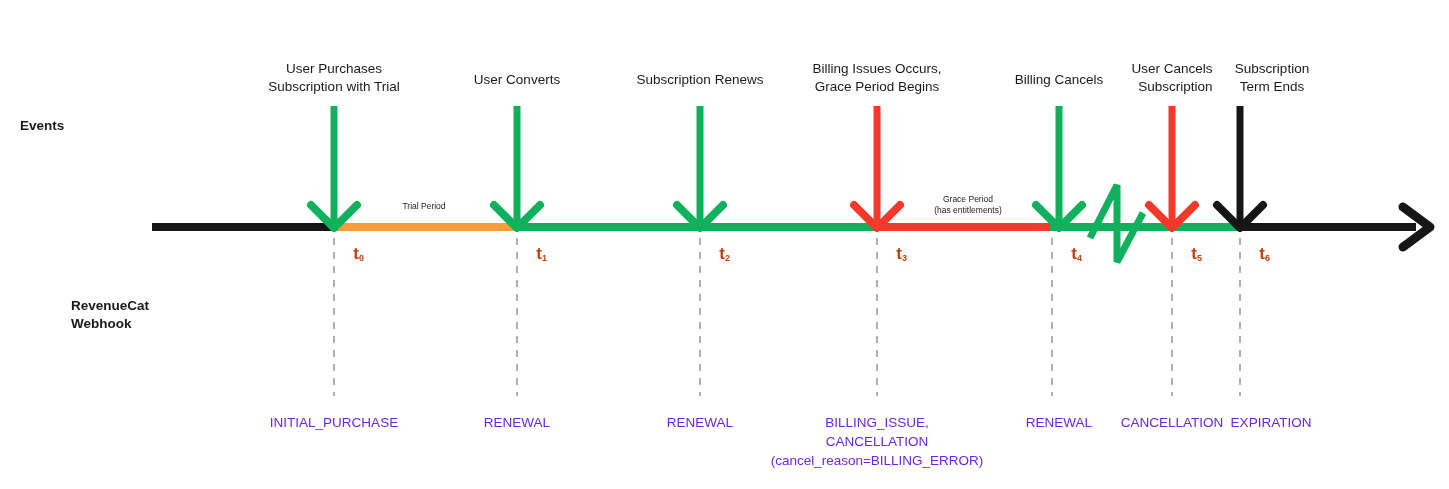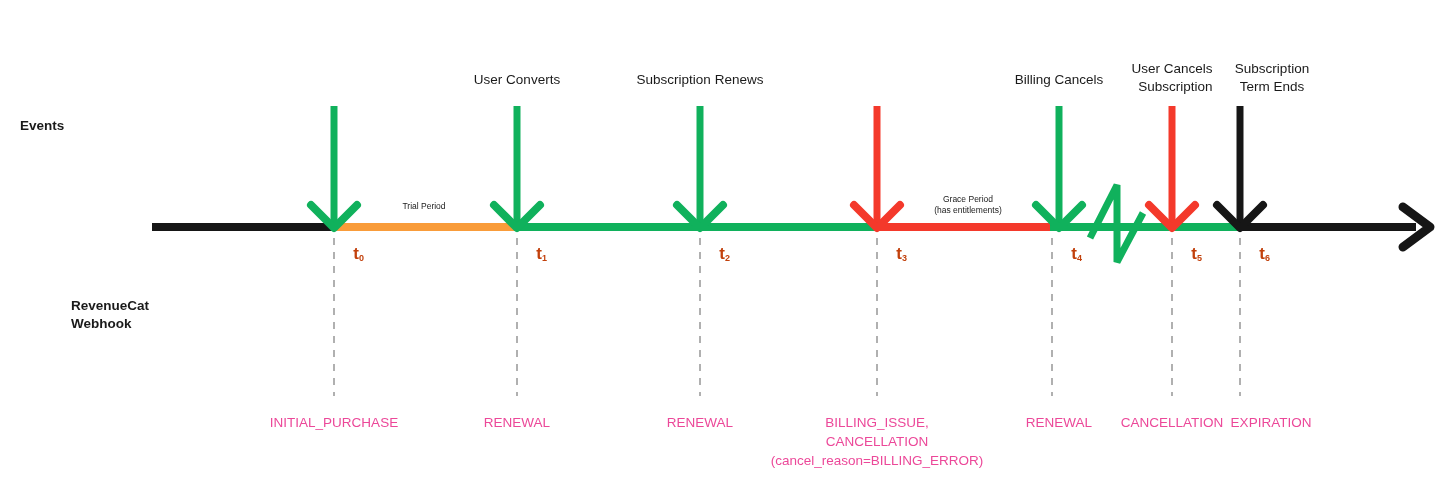--- a/index.html
+++ b/index.html
@@ -52,21 +52,21 @@
     transform:translateX(-100%);
     letter-spacing:0px;
     margin-left:35px;
   }
   .tick-label sub{font-size:9px;font-weight:700;vertical-align:baseline;position:relative;top:2px;}
   .webhook-item{
     position:absolute;
     font-size:13.5px;
     line-height:19px;
     text-align:center;
-    color:#ec4899;
+    color:#6d28d9;
     white-space:pre-line;
     transform:translateX(-50%);
   }
 </style>
 </head>
 <body>
 
 <div id="stage">
 
   <svg id="canvas" width="1449" height="489" viewBox="0 0 1449 489">
@@ -131,22 +131,26 @@
       <line x1="1172" y1="238" x2="1172" y2="396"></line>
       <line x1="1240" y1="238" x2="1240" y2="396"></line>
     </g>
   </svg>
 
   <div class="row-label" id="events-label">Events</div>
 
   <div class="row-label" id="webhook-label">RevenueCat
 Webhook</div>
 
+  <div class="event-title" style="left:334px;top:60px;">User Purchases
+Subscription with Trial</div>
   <div class="event-title" style="left:517px;top:71px;">User Converts</div>
   <div class="event-title" style="left:700px;top:71px;">Subscription Renews</div>
+  <div class="event-title" style="left:877px;top:60px;">Billing Issues Occurs,
+Grace Period Begins</div>
   <div class="event-title" style="left:1059px;top:71px;">Billing Cancels</div>
   <div class="event-title" style="left:1172px;top:60px;text-align:right;">User Cancels
 Subscription</div>
   <div class="event-title" style="left:1272px;top:60px;">Subscription
 Term Ends</div>
 
   <div class="period-label" style="left:424px;top:201px;text-align:right;">Trial Period</div>
   <div class="period-label" style="left:968px;top:194px;">Grace Period
 (has entitlements)</div>
 

